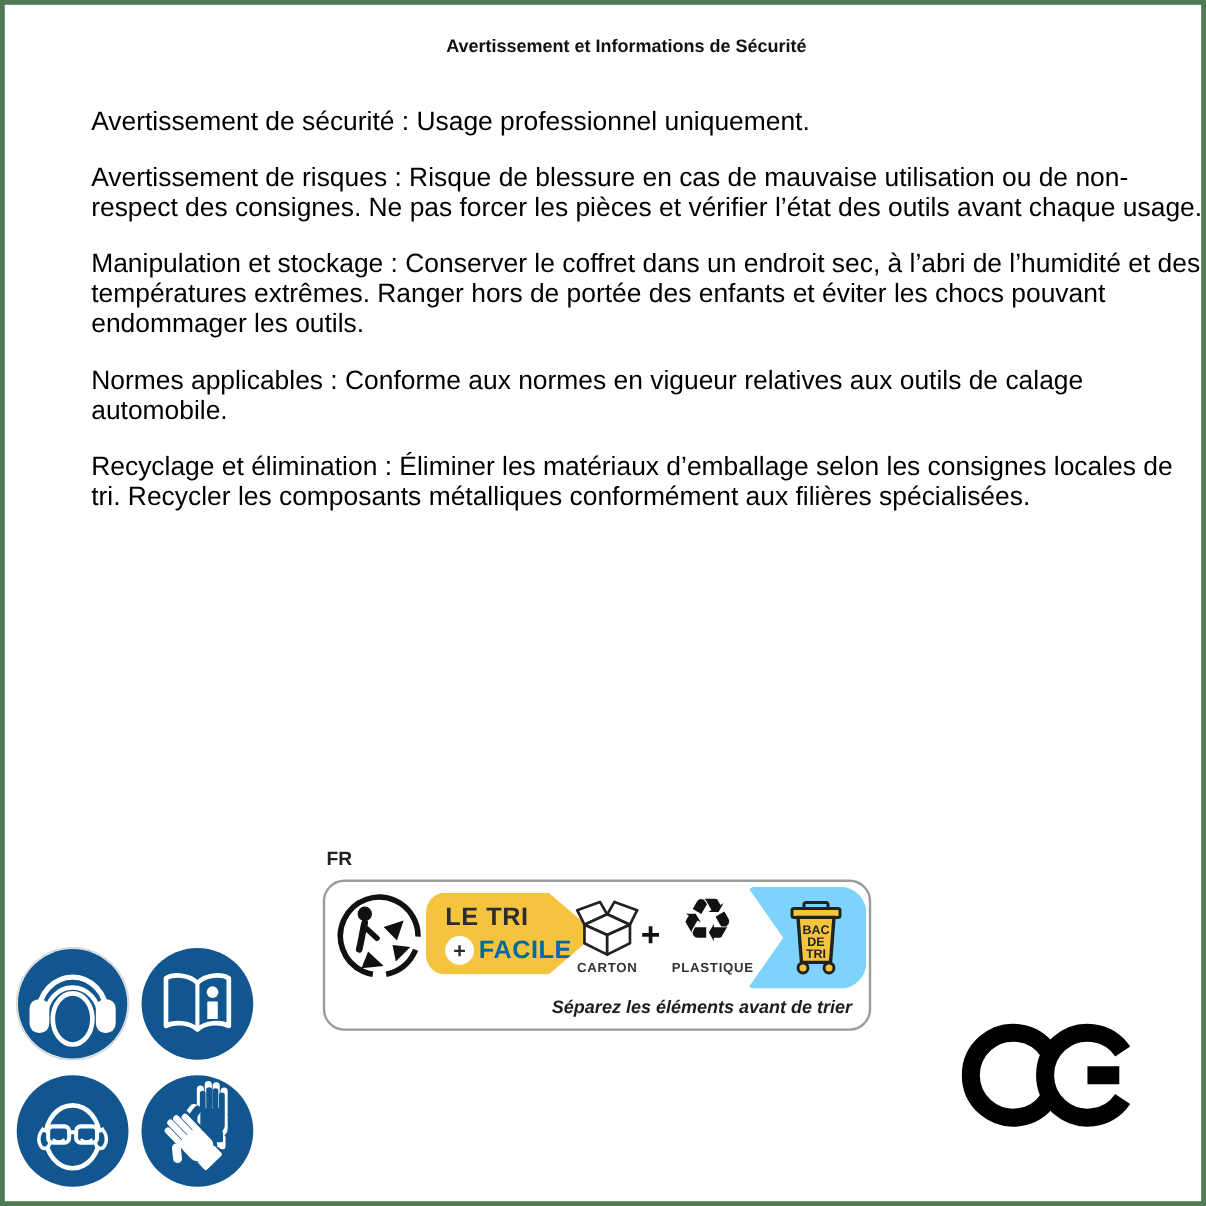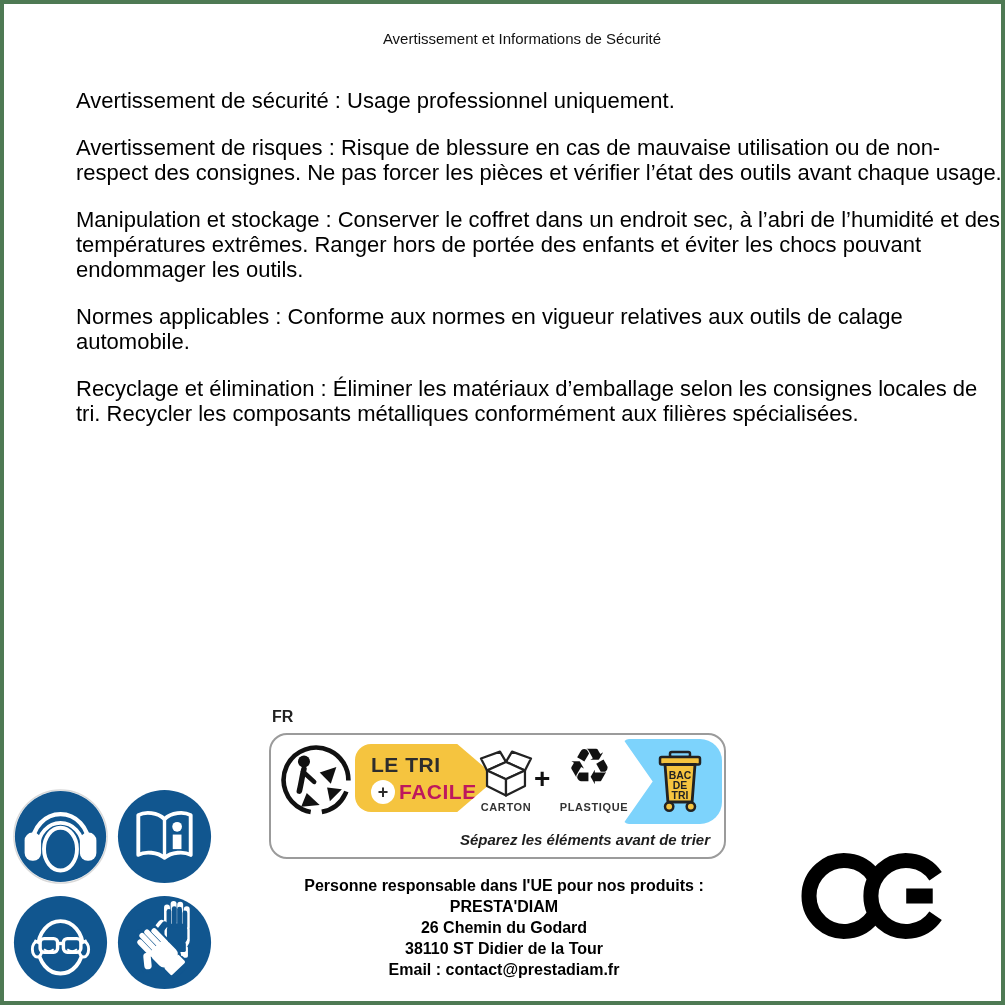--- a/index.html
+++ b/index.html
@@ -1,20 +1,20 @@
 <!DOCTYPE html>
 <html><head>
 <meta charset="utf-8">
 <style>
   html,body{margin:0;padding:0;background:#fff;}
   .page{position:relative;width:1005px;height:1005px;box-sizing:border-box;
         border:4px solid #4e7a54;background:#fff;overflow:hidden;
         font-family:"Liberation Sans",sans-serif;color:#000;}
   .title{position:absolute;top:26px;left:0;right:0;text-align:center;
-         font-size:15px;font-weight:normal;color:#111;padding-left:39px;}
+         font-size:15px;font-weight:bold;color:#111;padding-left:39px;}
   .content{position:absolute;left:72px;top:84px;width:927px;
            font-size:22px;line-height:25px;color:#000;}
   .content p{margin:0 0 22px 0;}
 
   
   .icons{position:absolute;left:8px;top:784px;display:grid;
          grid-template-columns:97px 97px;gap:9px 7px;}
   .icons svg{display:block;width:97px;height:97px;}
 
   
@@ -25,21 +25,21 @@
   .triman{position:absolute;left:8px;top:8px;width:74px;height:74px;}
   .ya{position:absolute;left:84px;top:9px;width:142px;height:68px;background:#F5C43F;
       border-radius:16px 0 0 16px;
       clip-path:polygon(0 0,72% 0,100% 50%,72% 100%,0 100%);
       box-sizing:border-box;padding-left:16px;display:flex;flex-direction:column;
       justify-content:center;gap:3px;}
   .ya .l1{font-size:21px;font-weight:bold;color:#2d2d2d;letter-spacing:.5px;}
   .ya .l2{display:flex;align-items:center;gap:4px;}
   .plusc{width:24px;height:24px;border-radius:50%;background:#fff;color:#2d2d2d;
          font-weight:bold;font-size:18px;line-height:24px;text-align:center;flex:0 0 24px;}
-  .l2t{font-size:21px;font-weight:bold;color:#be185d;letter-spacing:.5px;}
+  .l2t{font-size:21px;font-weight:bold;color:#0369a1;letter-spacing:.5px;}
   .carton-ic{position:absolute;left:203px;top:14px;width:64px;height:50px;}
   .cap{position:absolute;top:66px;font-size:11px;font-weight:bold;color:#333;
        letter-spacing:.6px;text-align:center;}
   .cap-carton{left:195px;width:80px;}
   .cap-pl{left:281px;width:84px;}
   .mplus{position:absolute;left:263px;top:28px;font-size:28px;font-weight:bold;color:#111;}
   .recy{position:absolute;left:296px;top:4px;font-size:50px;line-height:56px;color:#111;}
   .yb{position:absolute;left:352px;top:4px;width:99px;height:85px;background:#7dd3fc;
       border-radius:6px 22px 22px 6px;
       clip-path:polygon(0 0,100% 0,100% 100%,0 100%,30% 50%);
@@ -174,27 +174,20 @@
         <circle cx="43" cy="67.5" r="5" fill="#F5C43F" stroke="#222" stroke-width="3"></circle>
         <text x="30" y="34" text-anchor="middle" font-family="Liberation Sans, sans-serif" font-size="12.5" font-weight="bold" fill="#222">BAC</text>
         <text x="30" y="46" text-anchor="middle" font-family="Liberation Sans, sans-serif" font-size="12.5" font-weight="bold" fill="#222">DE</text>
         <text x="30" y="58" text-anchor="middle" font-family="Liberation Sans, sans-serif" font-size="12.5" font-weight="bold" fill="#222">TRI</text>
       </svg>
     </div>
 
     <div class="sep">Séparez les éléments avant de trier</div>
   </div>
 
-  <div class="addr">
-    <div>Personne responsable dans l'UE pour nos produits :</div>
-    <div>PRESTA'DIAM</div>
-    <div>26 Chemin du Godard</div>
-    <div>38110 ST Didier de la Tour</div>
-    <div>Email : contact@prestadiam.fr</div>
-  </div>
 
   <div class="ce">
     <svg viewBox="0 0 164 112">
       <path d="M82.2,33.6 A40,40 0 1 0 82.2,78.4" stroke="#000" stroke-width="17" fill="none"></path>
       <path d="M152.2,33.6 A40,40 0 1 0 152.2,78.4" stroke="#000" stroke-width="17" fill="none"></path>
       <path d="M119,56 L149,56" stroke="#000" stroke-width="17"></path>
     </svg>
   </div>
 
 </div>

